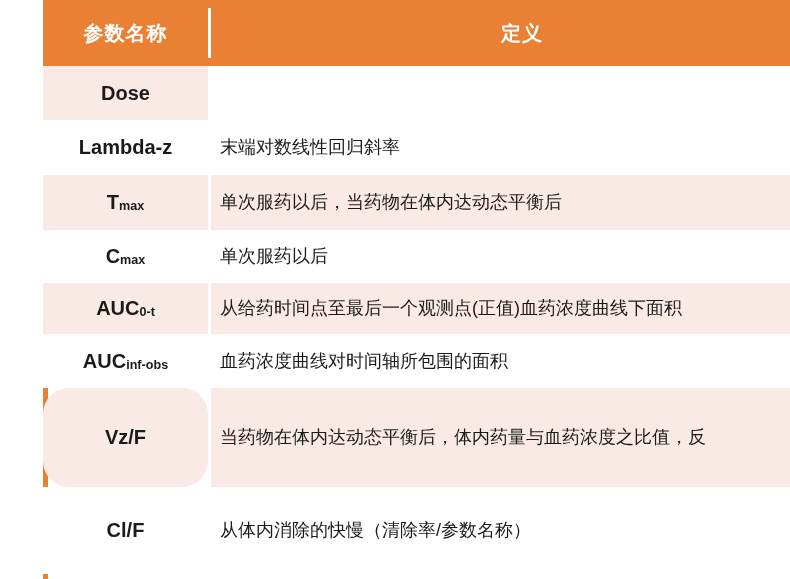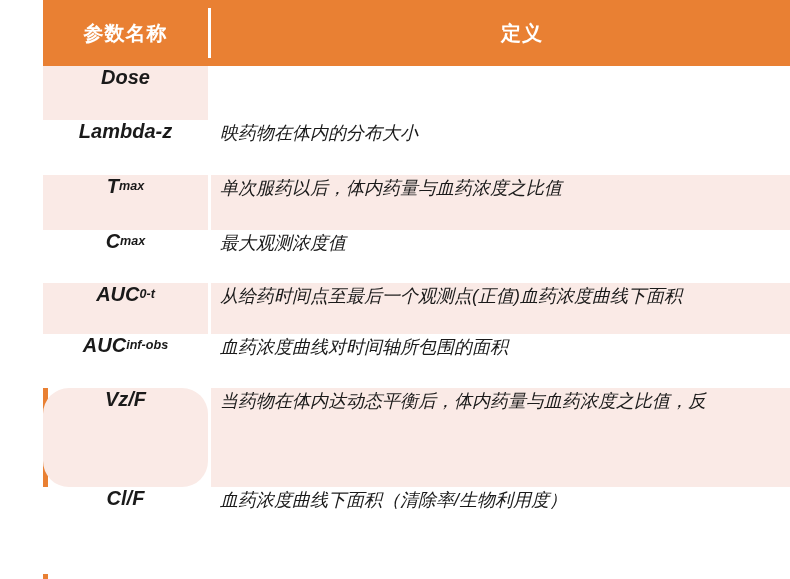--- a/index.html
+++ b/index.html
@@ -65,22 +65,22 @@
 
   .row {
     position: relative;
     width: 790px;
     display: flex;
     align-items: stretch;
   }
 
   .cell {
     display: flex;
+    align-items: center;
     min-height: 100%;
-    font-style: italic;
   }
 
   .cell-param {
     width: 165px;
     justify-content: center;
     text-align: center;
     font-weight: bold;
     font-size: 20px;
     color: #1a1a1a;
   }
@@ -137,45 +137,45 @@
         </div>
         <div class="col-gap" style="height: 54px;"></div>
       </div>
       <div class="row white" style="height: 55px;">
         <div class="cell cell-param" style="height: 55px;">
           <span>Lambda-z</span>
         </div>
         <div class="col-gap" style="height: 55px;"></div>
         <div class="cell cell-def" style="height: 55px;">
           <div>
-            <span class="def-line">映药物在体内的分布大小</span>
+            <span class="def-line">末端对数线性回归斜率</span>
           </div>
         </div>
       </div>
       <div class="row pink" style="height: 55px;">
         <div class="cell cell-param" style="height: 55px;">
           <span>T</span>
           <sub>max</sub>
         </div>
         <div class="col-gap" style="height: 55px;"></div>
         <div class="cell cell-def" style="height: 55px;">
           <div>
-            <span class="def-line">单次服药以后，体内药量与血药浓度之比值</span>
+            <span class="def-line">单次服药以后，当药物在体内达动态平衡后</span>
           </div>
         </div>
       </div>
       <div class="row white" style="height: 53px;">
         <div class="cell cell-param" style="height: 53px;">
           <span>C</span>
           <sub>max</sub>
         </div>
         <div class="col-gap" style="height: 53px;"></div>
         <div class="cell cell-def" style="height: 53px;">
           <div>
-            <span class="def-line">最大观测浓度值</span>
+            <span class="def-line">单次服药以后</span>
           </div>
         </div>
       </div>
       <div class="row pink" style="height: 51px;">
         <div class="cell cell-param" style="height: 51px;">
           <span>AUC</span>
           <sub>0-t</sub>
         </div>
         <div class="col-gap" style="height: 51px;"></div>
         <div class="cell cell-def" style="height: 51px;">
@@ -207,19 +207,19 @@
           </div>
         </div>
       </div>
       <div class="row white" style="height: 87px;">
         <div class="cell cell-param" style="height: 87px;">
           <span>Cl/F</span>
         </div>
         <div class="col-gap" style="height: 87px;"></div>
         <div class="cell cell-def" style="height: 87px;">
           <div>
-            <span class="def-line">血药浓度曲线下面积（清除率/生物利用度）</span>
+            <span class="def-line">从体内消除的快慢（清除率/参数名称）</span>
           </div>
         </div>
       </div>
     </div>
 
 </div>
 
 </body></html>

